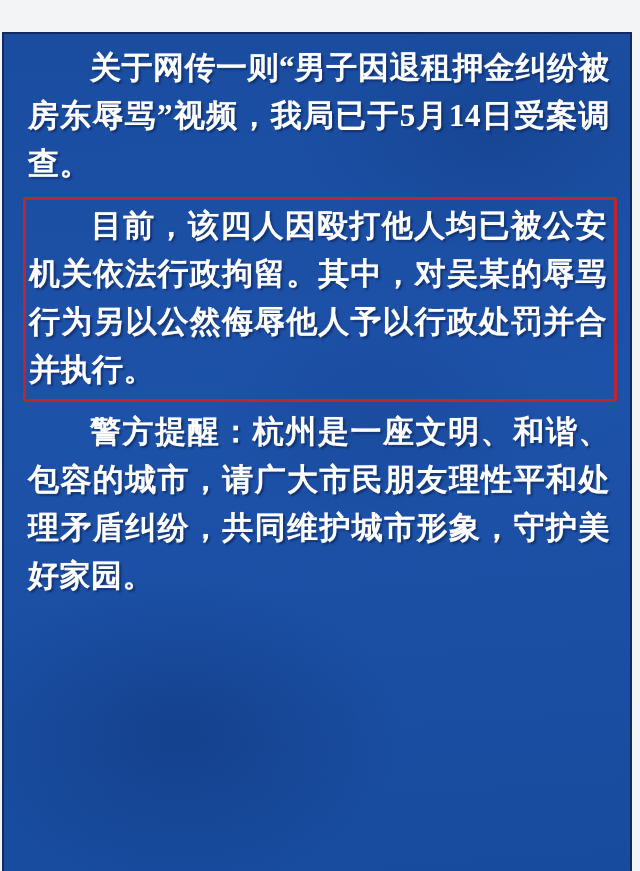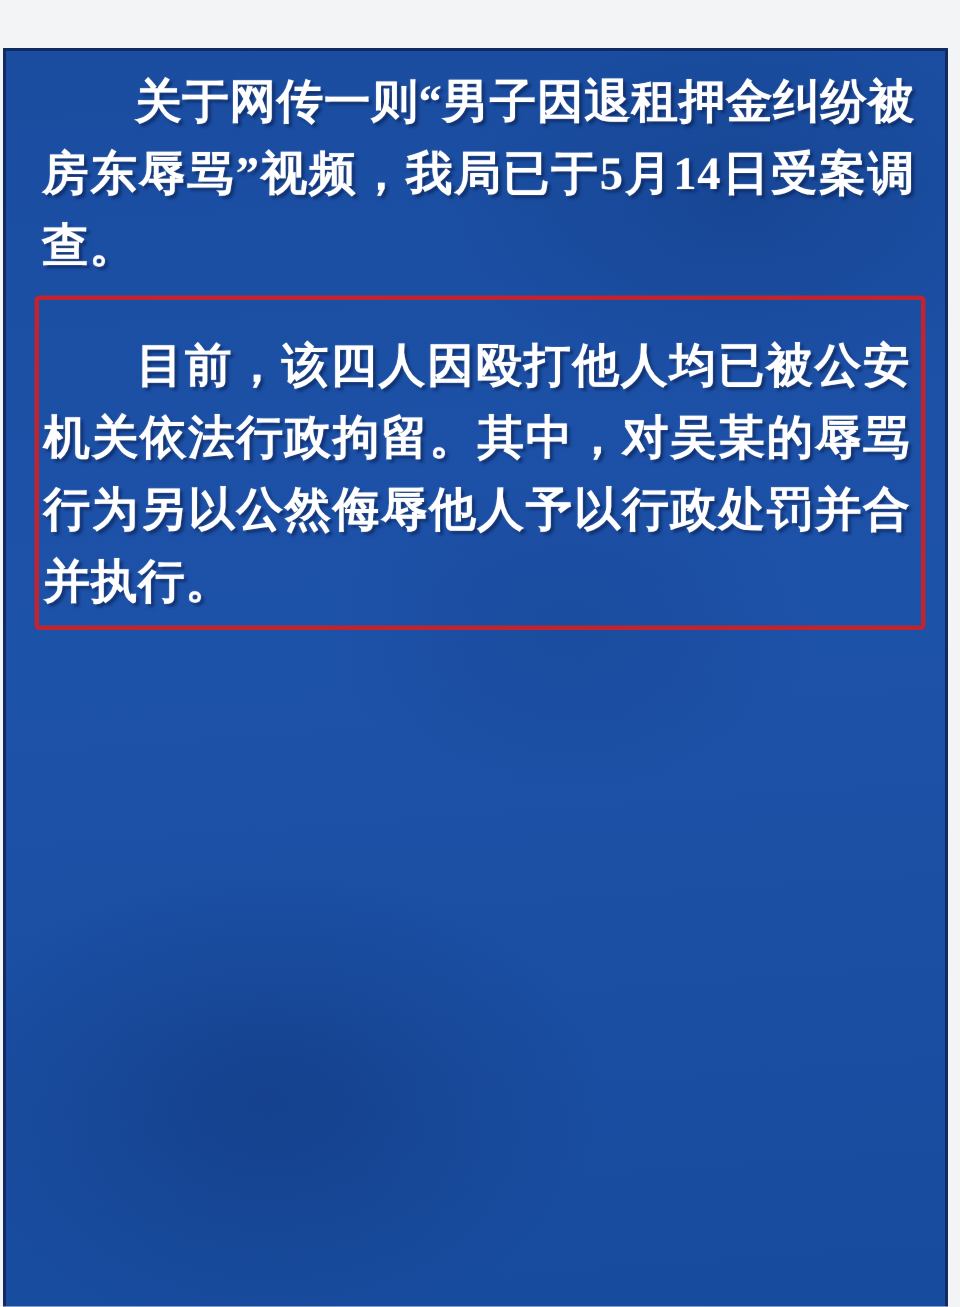--- a/index.html
+++ b/index.html
@@ -47,31 +47,32 @@
   .hl-inline{
     outline:3px solid var(--red);
     outline-offset:3px;
     border-radius:1px;
   }
   
   .hl-block{
     border:3px solid var(--red);
     border-radius:3px;
     margin:9px -7px 6px -5px;
-    padding:20px 7px 5px 3px;
+    padding:2px 7px 5px 3px;
   }
 </style>
 </head>
 <body>
 
 <div class="poster">
   <div class="content">
 
     <p class="para"><span>关于网传一则“男子因退租押金纠纷被房东辱骂”视频，我局已于5月14日受案调查。</span></p>
 
 
     <div class="hl-block">
       <p class="para"><span>目前，该四人因殴打他人均已被公安机关依法行政拘留。其中，对吴某的辱骂行为另以公然侮辱他人予以行政处罚并合并执行。</span></p>
     </div>
 
+    <p class="para"><span>警方提醒：杭州是一座文明、和谐、包容的城市，请广大市民朋友理性平和处理矛盾纠纷，共同维护城市形象，守护美好家园。</span></p>
 
   </div>
 </div>
 
 </body></html>

